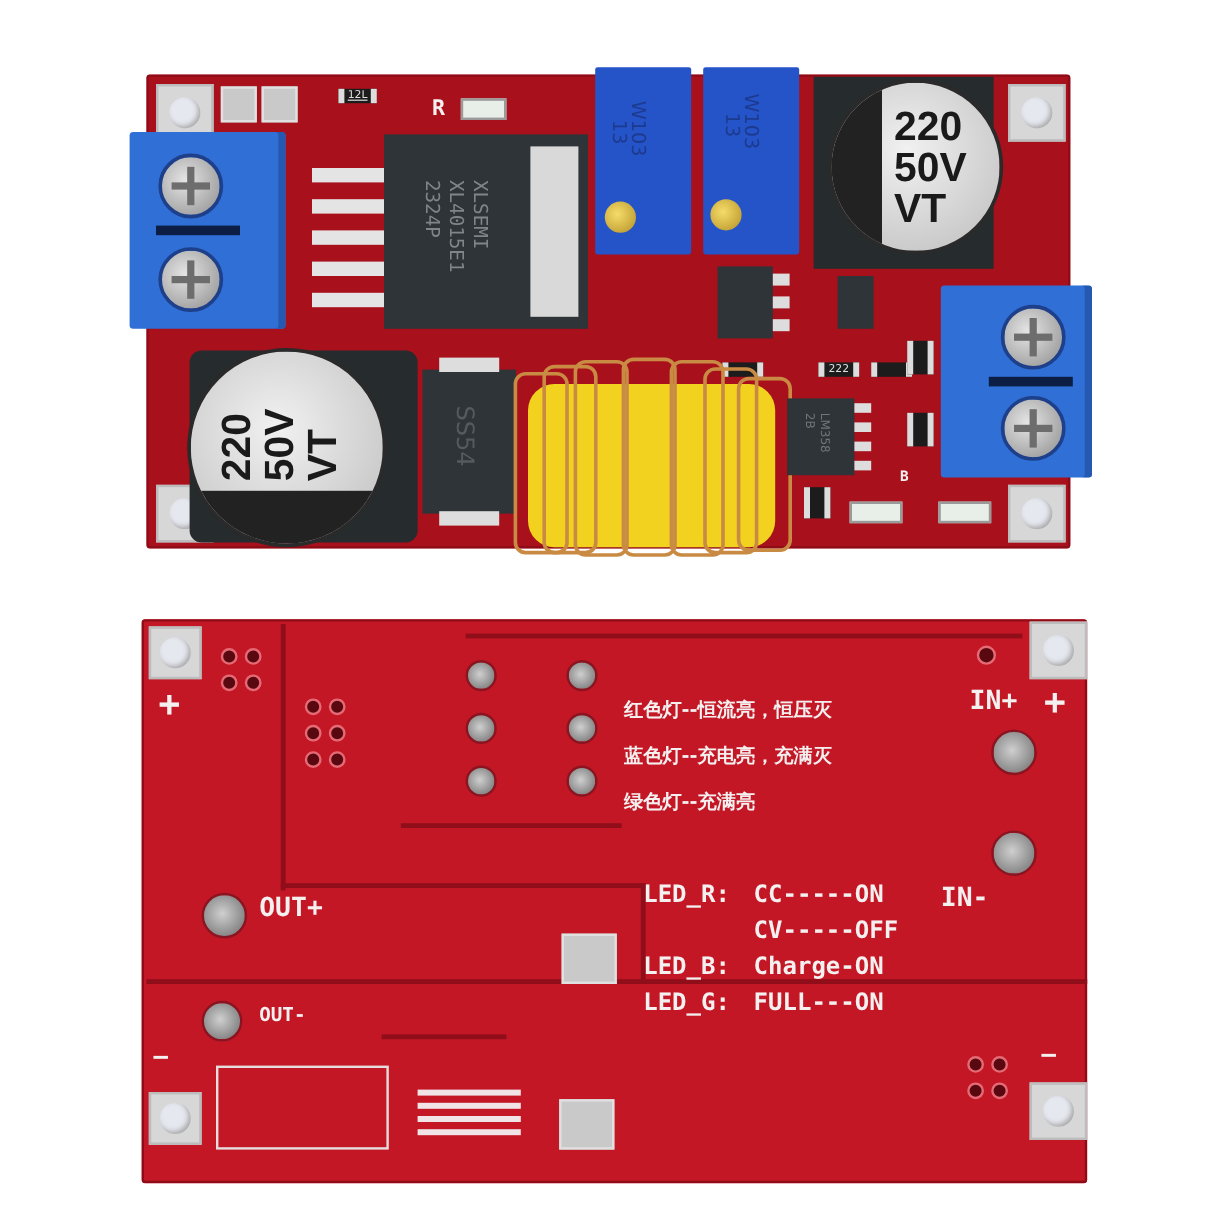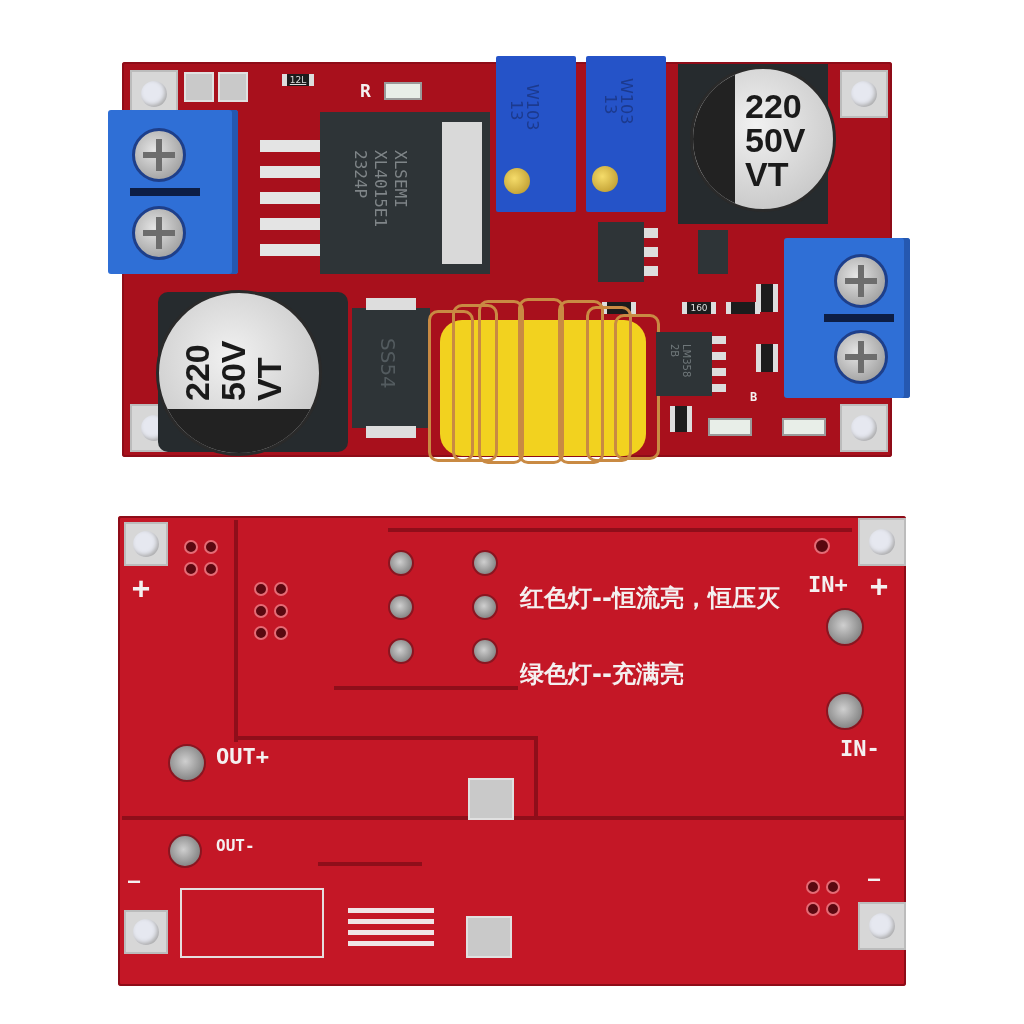--- a/index.html
+++ b/index.html
@@ -19,21 +19,21 @@
   .chip{position:absolute;background:#2e3437;color:#8e9496;}
   .cap{position:absolute;border-radius:50%;background:radial-gradient(circle at 45% 40%,#f1f1f1,#bdbdbd);border:3px solid #2a2a2a;overflow:hidden;}
   .cap .band{position:absolute;background:#222;}
   .cap .txt{position:absolute;font-family:"Liberation Sans",sans-serif;font-weight:bold;color:#1a1a1a;line-height:1;}
   .pot{position:absolute;background:#2553c8;border-radius:2px;}
   .pot .knob{position:absolute;width:26px;height:26px;border-radius:50%;background:radial-gradient(circle at 40% 40%,#f5dc6a,#b49025);}
   .pot .label{position:absolute;color:#1c3a8e;font-size:16px;transform:rotate(90deg);transform-origin:left top;white-space:nowrap;}
   .coil{position:absolute;border-radius:22px;background:#f2d21f;}
   .winding{position:absolute;border:3px solid #c98a43;border-radius:10px;}
   .silk{position:absolute;color:#f4f0f0;font-family:"DejaVu Sans Mono",monospace;font-weight:bold;white-space:nowrap;}
-  .cn{font-family:"DejaVu Sans",sans-serif;font-weight:bold;font-size:24px;color:#f4f0f0;position:absolute;white-space:nowrap;}
+  .cn{font-family:"DejaVu Sans",sans-serif;font-weight:bold;font-size:16px;color:#f4f0f0;position:absolute;white-space:nowrap;}
   .via{position:absolute;width:10px;height:10px;border-radius:50%;background:#5a0810;border:2px solid #e46b75;}
   .thru{position:absolute;width:22px;height:22px;border-radius:50%;background:radial-gradient(circle at 45% 45%,#cfcfcf,#6a6a6a);border:2px solid #8a1520;}
   .trace{position:absolute;border:2px solid #8f0e1a;}
   .smd{position:absolute;background:#1c1c1c;border-left:5px solid #ddd;border-right:5px solid #ddd;color:#ddd;font-size:9px;text-align:center;}
   .led{position:absolute;background:#e8eee8;border:2px solid #9a9a9a;}
   .square-pad{position:absolute;background:#c9c9c9;border:2px solid #e0e0e0;}
 </style>
 </head>
 <body>
 
@@ -100,21 +100,21 @@
     <div class="txt" style="left:52px;top:54px;font-size:34px;">50V</div>
     <div class="txt" style="left:52px;top:88px;font-size:34px;">VT</div>
   </div>
 
   <div class="chip" style="left:476px;top:160px;width:46px;height:60px;">
     <div class="abs" style="left:46px;top:6px;width:14px;height:10px;background:#ddd;"></div>
     <div class="abs" style="left:46px;top:25px;width:14px;height:10px;background:#ddd;"></div>
     <div class="abs" style="left:46px;top:44px;width:14px;height:10px;background:#ddd;"></div>
   </div>
   <div class="chip" style="left:576px;top:168px;width:30px;height:44px;"></div>
-  <div class="smd" style="left:560px;top:240px;width:24px;height:12px;line-height:12px;">160</div>
+  <div class="smd" style="left:560px;top:240px;width:24px;height:12px;line-height:12px;">222</div>
   <div class="smd" style="left:480px;top:240px;width:24px;height:12px;"></div>
   <div class="smd" style="left:604px;top:240px;width:24px;height:12px;"></div>
   <div class="smd" style="left:634px;top:222px;width:12px;height:28px;"></div>
   <div class="smd" style="left:634px;top:282px;width:12px;height:28px;"></div>
 
   <div class="terminal" style="left:662px;top:176px;width:126px;height:160px;">
     <div class="screw" style="left:50px;top:16px;"></div>
     <div class="slot" style="left:40px;top:76px;width:70px;"></div>
     <div class="screw" style="left:50px;top:92px;"></div>
   </div>
@@ -212,25 +212,32 @@
   <div class="thru" style="left:270px;top:122px;"></div>
   <div class="thru" style="left:354px;top:122px;"></div>
   <div class="thru" style="left:708px;top:92px;width:34px;height:34px;"></div>
   <div class="thru" style="left:708px;top:176px;width:34px;height:34px;"></div>
   <div class="thru" style="left:50px;top:228px;width:34px;height:34px;"></div>
   <div class="thru" style="left:50px;top:318px;width:30px;height:30px;"></div>
   <div class="square-pad" style="left:350px;top:262px;width:42px;height:38px;"></div>
   <div class="square-pad" style="left:348px;top:400px;width:42px;height:38px;"></div>
 
   <div class="cn" style="left:402px;top:66px;">红色灯--恒流亮，恒压灭</div>
+  <div class="cn" style="left:402px;top:104px;">蓝色灯--充电亮，充满灭</div>
   <div class="cn" style="left:402px;top:142px;">绿色灯--充满亮</div>
 
+  <div class="silk" style="left:418px;top:214px;font-size:20px;line-height:30px;">
+    <div><span style="display:inline-block;width:92px;">LED_R:</span><span>CC-----ON</span></div>
+    <div><span style="display:inline-block;width:92px;"></span><span>CV-----OFF</span></div>
+    <div><span style="display:inline-block;width:92px;">LED_B:</span><span>Charge-ON</span></div>
+    <div><span style="display:inline-block;width:92px;">LED_G:</span><span>FULL---ON</span></div>
+  </div>
 
   <div class="silk" style="left:690px;top:56px;font-size:22px;">IN+</div>
-  <div class="silk" style="left:722px;top:220px;font-size:22px;">IN-</div>
+  <div class="silk" style="left:666px;top:220px;font-size:22px;">IN-</div>
   <div class="silk" style="left:98px;top:228px;font-size:22px;">OUT+</div>
   <div class="silk" style="left:98px;top:320px;font-size:16px;">OUT-</div>
 
   <div class="abs" style="left:62px;top:372px;width:140px;height:66px;border:2px solid #e6dede;"></div>
 
   <div class="abs" style="left:230px;top:392px;width:86px;height:5px;background:#f0e4e6;"></div>
   <div class="abs" style="left:230px;top:403px;width:86px;height:5px;background:#f0e4e6;"></div>
   <div class="abs" style="left:230px;top:414px;width:86px;height:5px;background:#f0e4e6;"></div>
   <div class="abs" style="left:230px;top:425px;width:86px;height:5px;background:#f0e4e6;"></div>
 </div>

